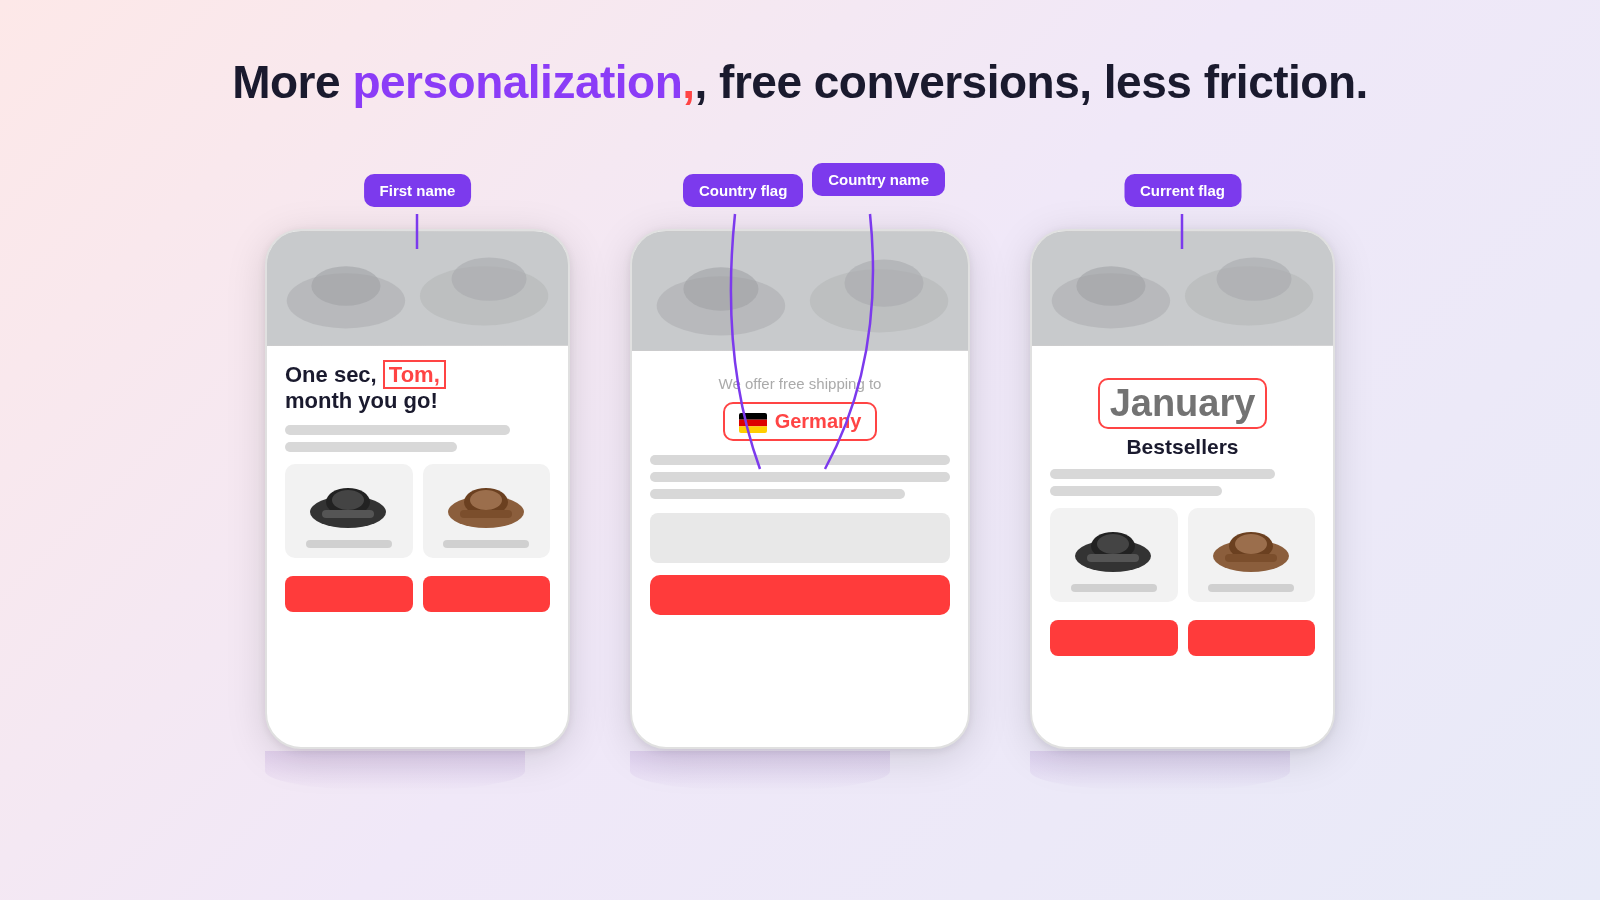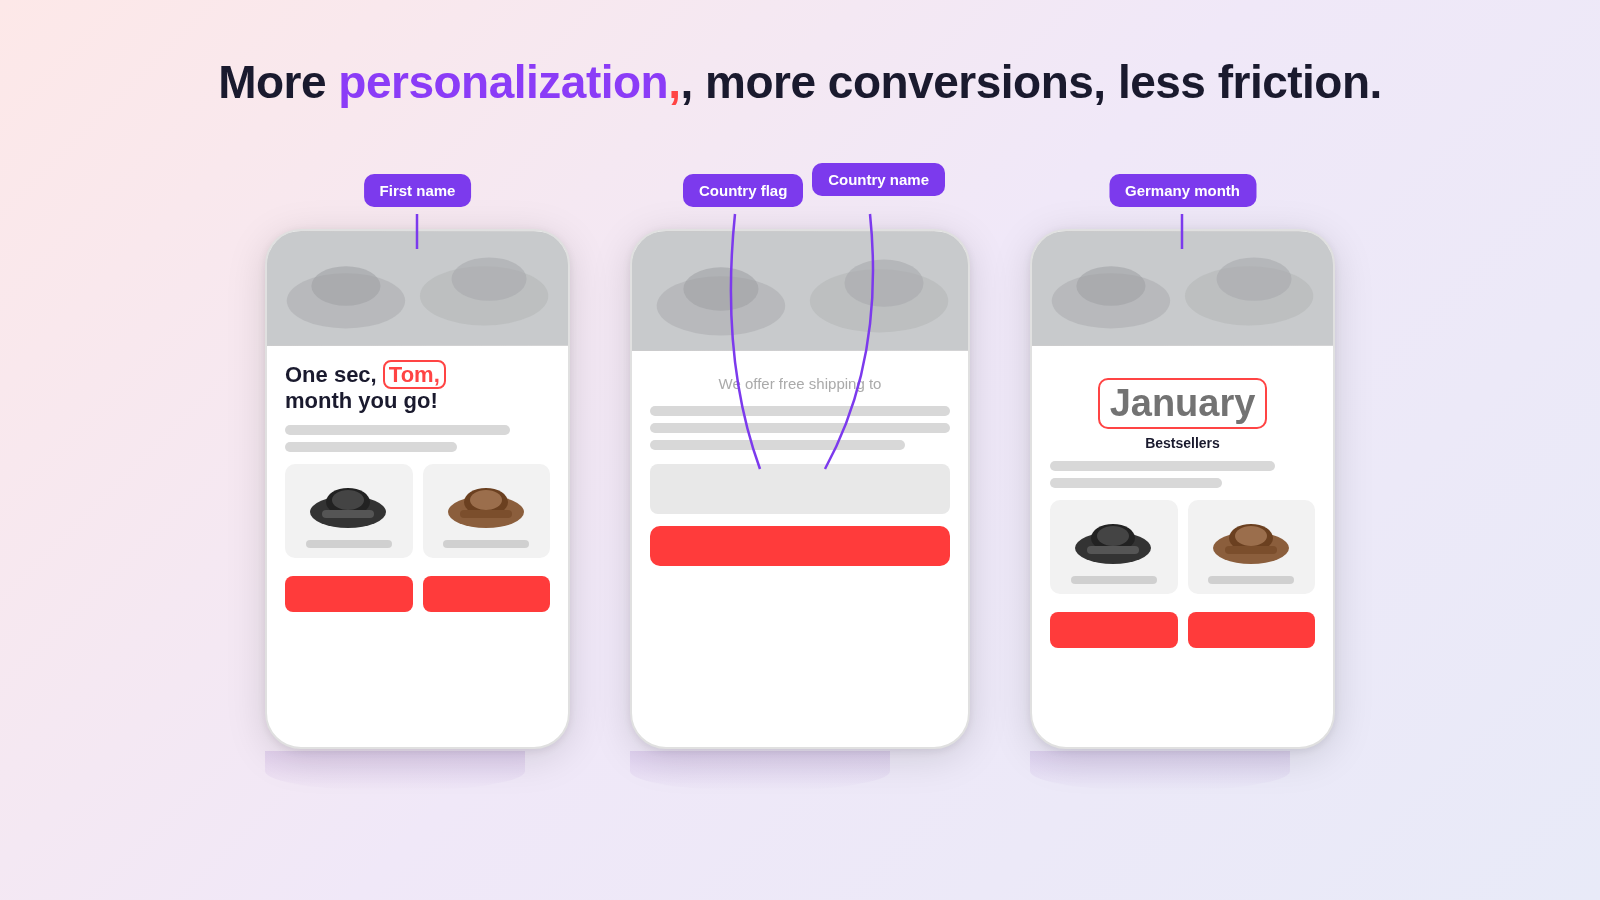--- a/index.html
+++ b/index.html
@@ -84,21 +84,21 @@
       font-weight: 800;
       color: #1a1a2e;
       text-align: left;
       line-height: 1.2;
       margin-bottom: 10px;
     }
 
     .card1-title .name-highlight {
       color: #ff4444;
       border: 2px solid #ff4444;
-      border-radius: 8px;
+      border-radius: 0;
       padding: 0 4px;
     }
 
     .placeholder-line {
       height: 10px;
       background: #d8d8d8;
       border-radius: 5px;
       margin-bottom: 7px;
     }
 
@@ -190,21 +190,21 @@
       color: #737373;
       border: 2px solid #ff4444;
       border-radius: 10px;
       padding: 2px 10px;
       display: inline-block;
       text-align: center;
       margin: 8px auto 0;
     }
 
     .card3-subtitle {
-      font-size: 14px;
+      font-size: 21px;
       font-weight: 800;
       color: #1a1a2e;
       text-align: center;
       margin-bottom: 10px;
     }
 
     .card3-header {
       text-align: center;
       padding-top: 8px;
     }
@@ -242,21 +242,21 @@
       grid-template-columns: 1fr 1fr;
       gap: 10px;
       margin-top: 0;
     }
 
   </style>
 </head>
 <body>
 
 <h1 class="headline">
-  <span>More </span><span class="personalization">personalization</span><span class="comma-red">,</span><span>, more conversions, less friction.</span>
+  <span>More </span><span class="personalization">personalization</span><span class="comma-red">,</span><span>, free conversions, less friction.</span>
 </h1>
 
 <div class="phones-container">
 
   <div class="phone-wrapper">
     <div class="phone-scene">
 
       <div class="tag tag-firstname">First name</div>
 
       <svg class="connector-svg" width="305" height="600" style="position:absolute;top:0;left:0;pointer-events:none;z-index:10;">
@@ -339,41 +339,52 @@
             <ellipse cx="90" cy="75" rx="65" ry="30" fill="#b0b2b5" opacity="0.7"></ellipse>
             <ellipse cx="90" cy="58" rx="38" ry="22" fill="#a0a2a5" opacity="0.6"></ellipse>
             <ellipse cx="250" cy="70" rx="70" ry="32" fill="#b8babb" opacity="0.7"></ellipse>
             <ellipse cx="255" cy="52" rx="40" ry="24" fill="#a8aaad" opacity="0.6"></ellipse>
           </svg>
         </div>
 
         <div class="phone-content">
           <div style="text-align:center;padding-top:8px;">
             <div style="font-size:15px;color:#aaa;font-weight:400;margin-bottom:10px;">We offer free shipping to</div>
+            <div class="country-box">
+              <span>
+                
+                <svg width="28" height="20" viewBox="0 0 28 20" style="border-radius:2px;display:inline-block;vertical-align:middle;">
+                  <rect y="0" width="28" height="6.67" fill="#000"></rect>
+                  <rect y="6.67" width="28" height="6.67" fill="#DD0000"></rect>
+                  <rect y="13.33" width="28" height="6.67" fill="#FFCE00"></rect>
+                </svg>
+              </span>
+              <span>Germany</span>
+            </div>
           </div>
 
           <div style="margin-top:14px;">
             <div class="placeholder-line full"></div>
             <div class="placeholder-line full"></div>
             <div class="placeholder-line medium"></div>
           </div>
 
           <div style="margin-top:14px;background:#e8e8e8;border-radius:8px;height:50px;margin-bottom:12px;"></div>
 
           <div class="cta-btn" style="height:40px;border-radius:10px;"></div>
         </div>
       </div>
       <div class="phone-reflection"></div>
     </div>
   </div>
 
   <div class="phone-wrapper">
     <div class="phone-scene">
 
-      <div class="tag tag-currentmonth">Germany month</div>
+      <div class="tag tag-currentmonth">Current flag</div>
 
       <svg width="305" height="600" style="position:absolute;top:0;left:0;pointer-events:none;z-index:10;">
         <line x1="152" y1="55" x2="152" y2="90" stroke="#7C3AED" stroke-width="2.5"></line>
       </svg>
 
       <div class="phone">
 
         <div class="phone-header-img">
           <svg width="305" height="115" viewBox="0 0 305 115">
             <rect width="305" height="115" fill="#c8cacc"></rect>

